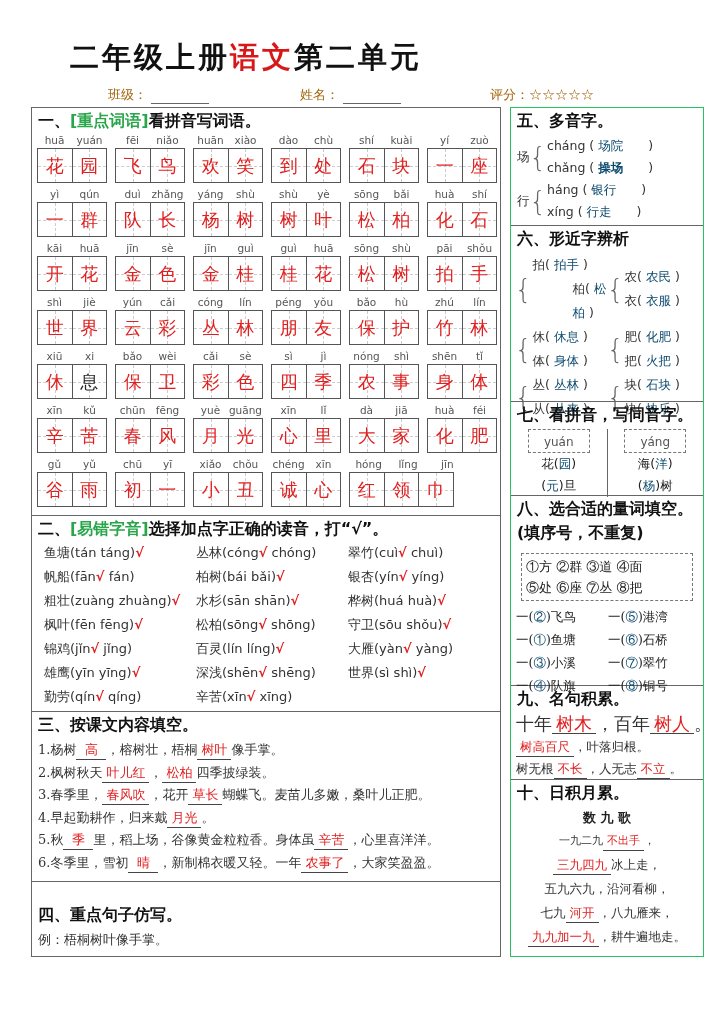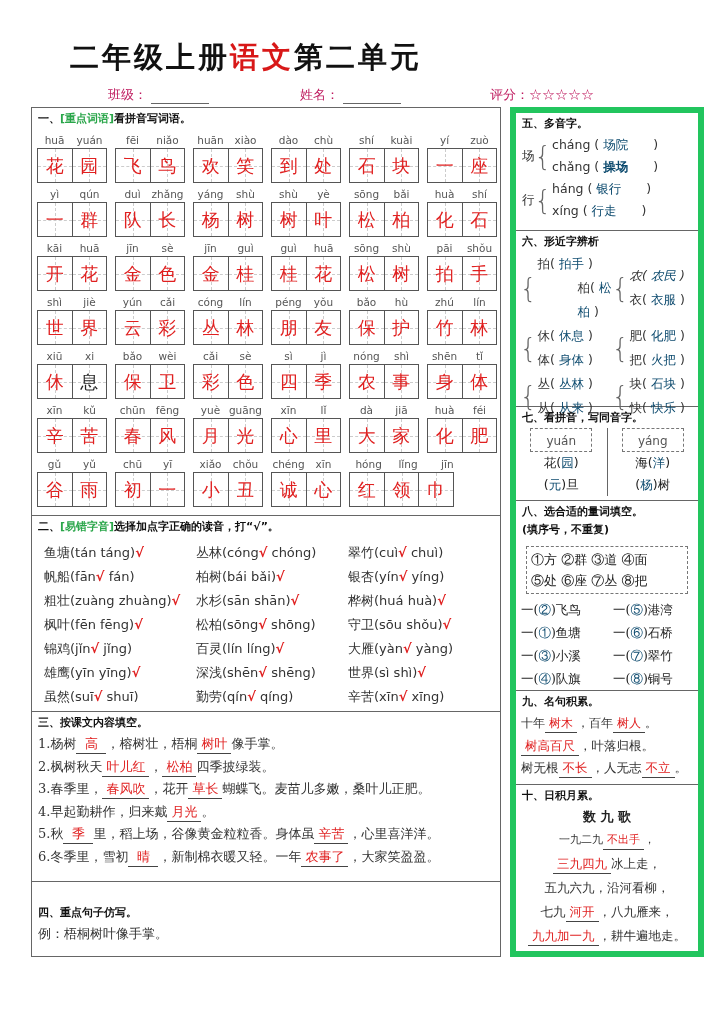--- a/index.html
+++ b/index.html
@@ -1,24 +1,24 @@
 <!DOCTYPE html>
 <html><head>
 <meta charset="utf-8">
 <style>
 *{box-sizing:border-box;margin:0;padding:0}
 body{width:724px;height:1024px;background:#fff;font-family:"DejaVu Sans","Liberation Sans",sans-serif;color:#222;position:relative;overflow:hidden}
 .title{position:absolute;left:70px;top:38px;font-size:29px;font-weight:bold;font-family:"DejaVu Serif",serif;letter-spacing:3px;color:#111}
 .title .red{color:#d81818}
-.info{position:absolute;top:86px;font-size:13px;color:#be185d;font-family:"DejaVu Serif",serif}
+.info{position:absolute;top:86px;font-size:13px;color:#a16207;font-family:"DejaVu Serif",serif}
 .info .line{display:inline-block;border-bottom:1px solid #666;width:58px;height:12px;vertical-align:bottom;margin-left:4px}
 .frame{position:absolute;left:31px;top:107px;width:470px;height:850px;border:1px solid #666}
-.rframe{position:absolute;left:510px;top:107px;width:194px;height:850px;border:6px solid #22c55e}
+.rframe{position:absolute;left:510px;top:107px;width:194px;height:850px;border:1px solid #22c55e}
 .sec{position:absolute;left:0;right:0;border-bottom:1px solid #666}
-.hd{font-size:11px;font-weight:bold;padding:3px 6px;color:#111}
+.hd{font-size:16px;font-weight:bold;padding:3px 6px;color:#111}
 .hd .g{color:#2aa64a}
 .red{color:#0c4a6e}
 
 .wgrid{position:absolute;left:5px;top:24px}
 .wrow{display:flex;gap:8px;height:54px}
 .wcell{width:70px;position:relative}
 .py{display:flex;font-size:10.5px;color:#555;height:16px;line-height:16px}
 .py span{flex:1;text-align:center}
 .boxes{display:flex;border:1px solid #555;height:35px;width:70px}
 .boxes.three{width:105px}
@@ -663,21 +663,20 @@
         <div class="pitem"><span class="c">桦树</span><span>(huá</span>  <span>huà)</span><span class="ck">√</span></div>
         <div class="pitem"><span class="c">枫叶</span><span>(fēn</span>  <span>fēng)</span><span class="ck">√</span></div>
         <div class="pitem"><span class="c">松柏</span><span>(sōng</span><span class="ck">√</span>  <span>shōng)</span></div>
         <div class="pitem"><span class="c">守卫</span><span>(sōu</span>  <span>shǒu)</span><span class="ck">√</span></div>
         <div class="pitem"><span class="c">锦鸡</span><span>(jǐn</span><span class="ck">√</span>  <span>jǐng)</span></div>
         <div class="pitem"><span class="c">百灵</span><span>(lín</span>  <span>líng)</span><span class="ck">√</span></div>
         <div class="pitem"><span class="c">大雁</span><span>(yàn</span><span class="ck">√</span>  <span>yàng)</span></div>
         <div class="pitem"><span class="c">雄鹰</span><span>(yīn</span>  <span>yīng)</span><span class="ck">√</span></div>
         <div class="pitem"><span class="c">深浅</span><span>(shēn</span><span class="ck">√</span>  <span>shēng)</span></div>
         <div class="pitem"><span class="c">世界</span><span>(sì</span>  <span>shì)</span><span class="ck">√</span></div>
-        <div class="pitem"><span class="c">虽然</span><span>(suī</span><span class="ck">√</span>  <span>shuī)</span></div>
         <div class="pitem"><span class="c">勤劳</span><span>(qín</span><span class="ck">√</span>  <span>qíng)</span></div>
         <div class="pitem"><span class="c">辛苦</span><span>(xīn</span><span class="ck">√</span>  <span>xīng)</span></div>
       </div>
   </div>
   <div class="sec" style="top:604px;height:170px">
     <div class="hd">三、按课文内容填空。</div>
     <div id="s3lines">
         <div class="fl"><span>1.杨树</span><span class="u">高</span><span>，榕树壮，梧桐</span><span class="u">树叶</span><span>像手掌。</span></div>
         <div class="fl"><span>2.枫树秋天</span><span class="u">叶儿红</span><span>，</span><span class="u">松柏</span><span>四季披绿装。</span></div>
         <div class="fl"><span>3.春季里，</span><span class="u">春风吹</span><span>，花开</span><span class="u">草长</span><span>蝴蝶飞。麦苗儿多嫩，桑叶儿正肥。</span></div>
@@ -720,21 +719,21 @@
         <div class="brk rl">
           <span class="big">{</span>
           <div>
             <div style="line-height: 24px;"><span>拍</span>( <span class="red">拍手</span> )</div>
             <div style="line-height: 24px; margin-left: 40px;"><span>柏</span>( <span class="red">松柏</span> )</div>
           </div>
         </div>
         <div class="brk rl">
           <span class="big">{</span>
           <div>
-            <div style="line-height: 24px; font-style: italic;"><span>农</span>( <span class="red">农民</span> )</div>
+            <div style="line-height: 24px;"><span>农</span>( <span class="red">农民</span> )</div>
             <div style="line-height: 24px;"><span>衣</span>( <span class="red">衣服</span> )</div>
           </div>
         </div>
         <div class="brk rl">
           <span class="big">{</span>
           <div>
             <div style="line-height: 24px;"><span>休</span>( <span class="red">休息</span> )</div>
             <div style="line-height: 24px;"><span>体</span>( <span class="red">身体</span> )</div>
           </div>
         </div>
@@ -790,21 +789,21 @@
         <div>一(<span class="red">⑥</span>)<span>石桥</span></div>
         <div>一(<span class="red">③</span>)<span>小溪</span></div>
         <div>一(<span class="red">⑦</span>)<span>翠竹</span></div>
         <div>一(<span class="red">④</span>)<span>队旗</span></div>
         <div>一(<span class="red">⑧</span>)<span>铜号</span></div>
       </div>
   </div>
   <div class="sec" style="top:578px;height:94px">
     <div class="hd">九、名句积累。</div>
     <div id="s9">
-        <div class="fl" style="font-size: 12px; padding-left: 5px;"><span>十年</span><span class="u">树木</span><span>，百年</span><span class="u">树人</span><span>。</span></div>
+        <div class="fl" style="font-size: 18px; padding-left: 5px;"><span>十年</span><span class="u">树木</span><span>，百年</span><span class="u">树人</span><span>。</span></div>
         <div class="fl" style="font-size: 12.5px; padding-left: 5px;"><span class="u">树高百尺</span><span>，叶落归根。</span></div>
         <div class="fl" style="font-size: 12.5px; padding-left: 5px;"><span>树无根</span><span class="u">不长</span><span>，人无志</span><span class="u">不立</span><span>。</span></div>
       </div>
   </div>
   <div class="sec" style="top:672px;height:178px;border-bottom:none">
     <div class="hd">十、日积月累。</div>
     <div style="text-align:center;font-weight:bold;font-size:13px;line-height:22px">数 九 歌</div>
     <div id="s10">
         <div class="fl" style="text-align: center; padding-left: 0px; font-size: 11px; line-height: 24px;"><span>一九二九</span><span class="u">不出手</span><span>，</span></div>
         <div class="fl" style="text-align: center; padding-left: 0px; font-size: 12.5px; line-height: 24px;"><span class="u">三九四九</span><span>冰上走，</span></div>

